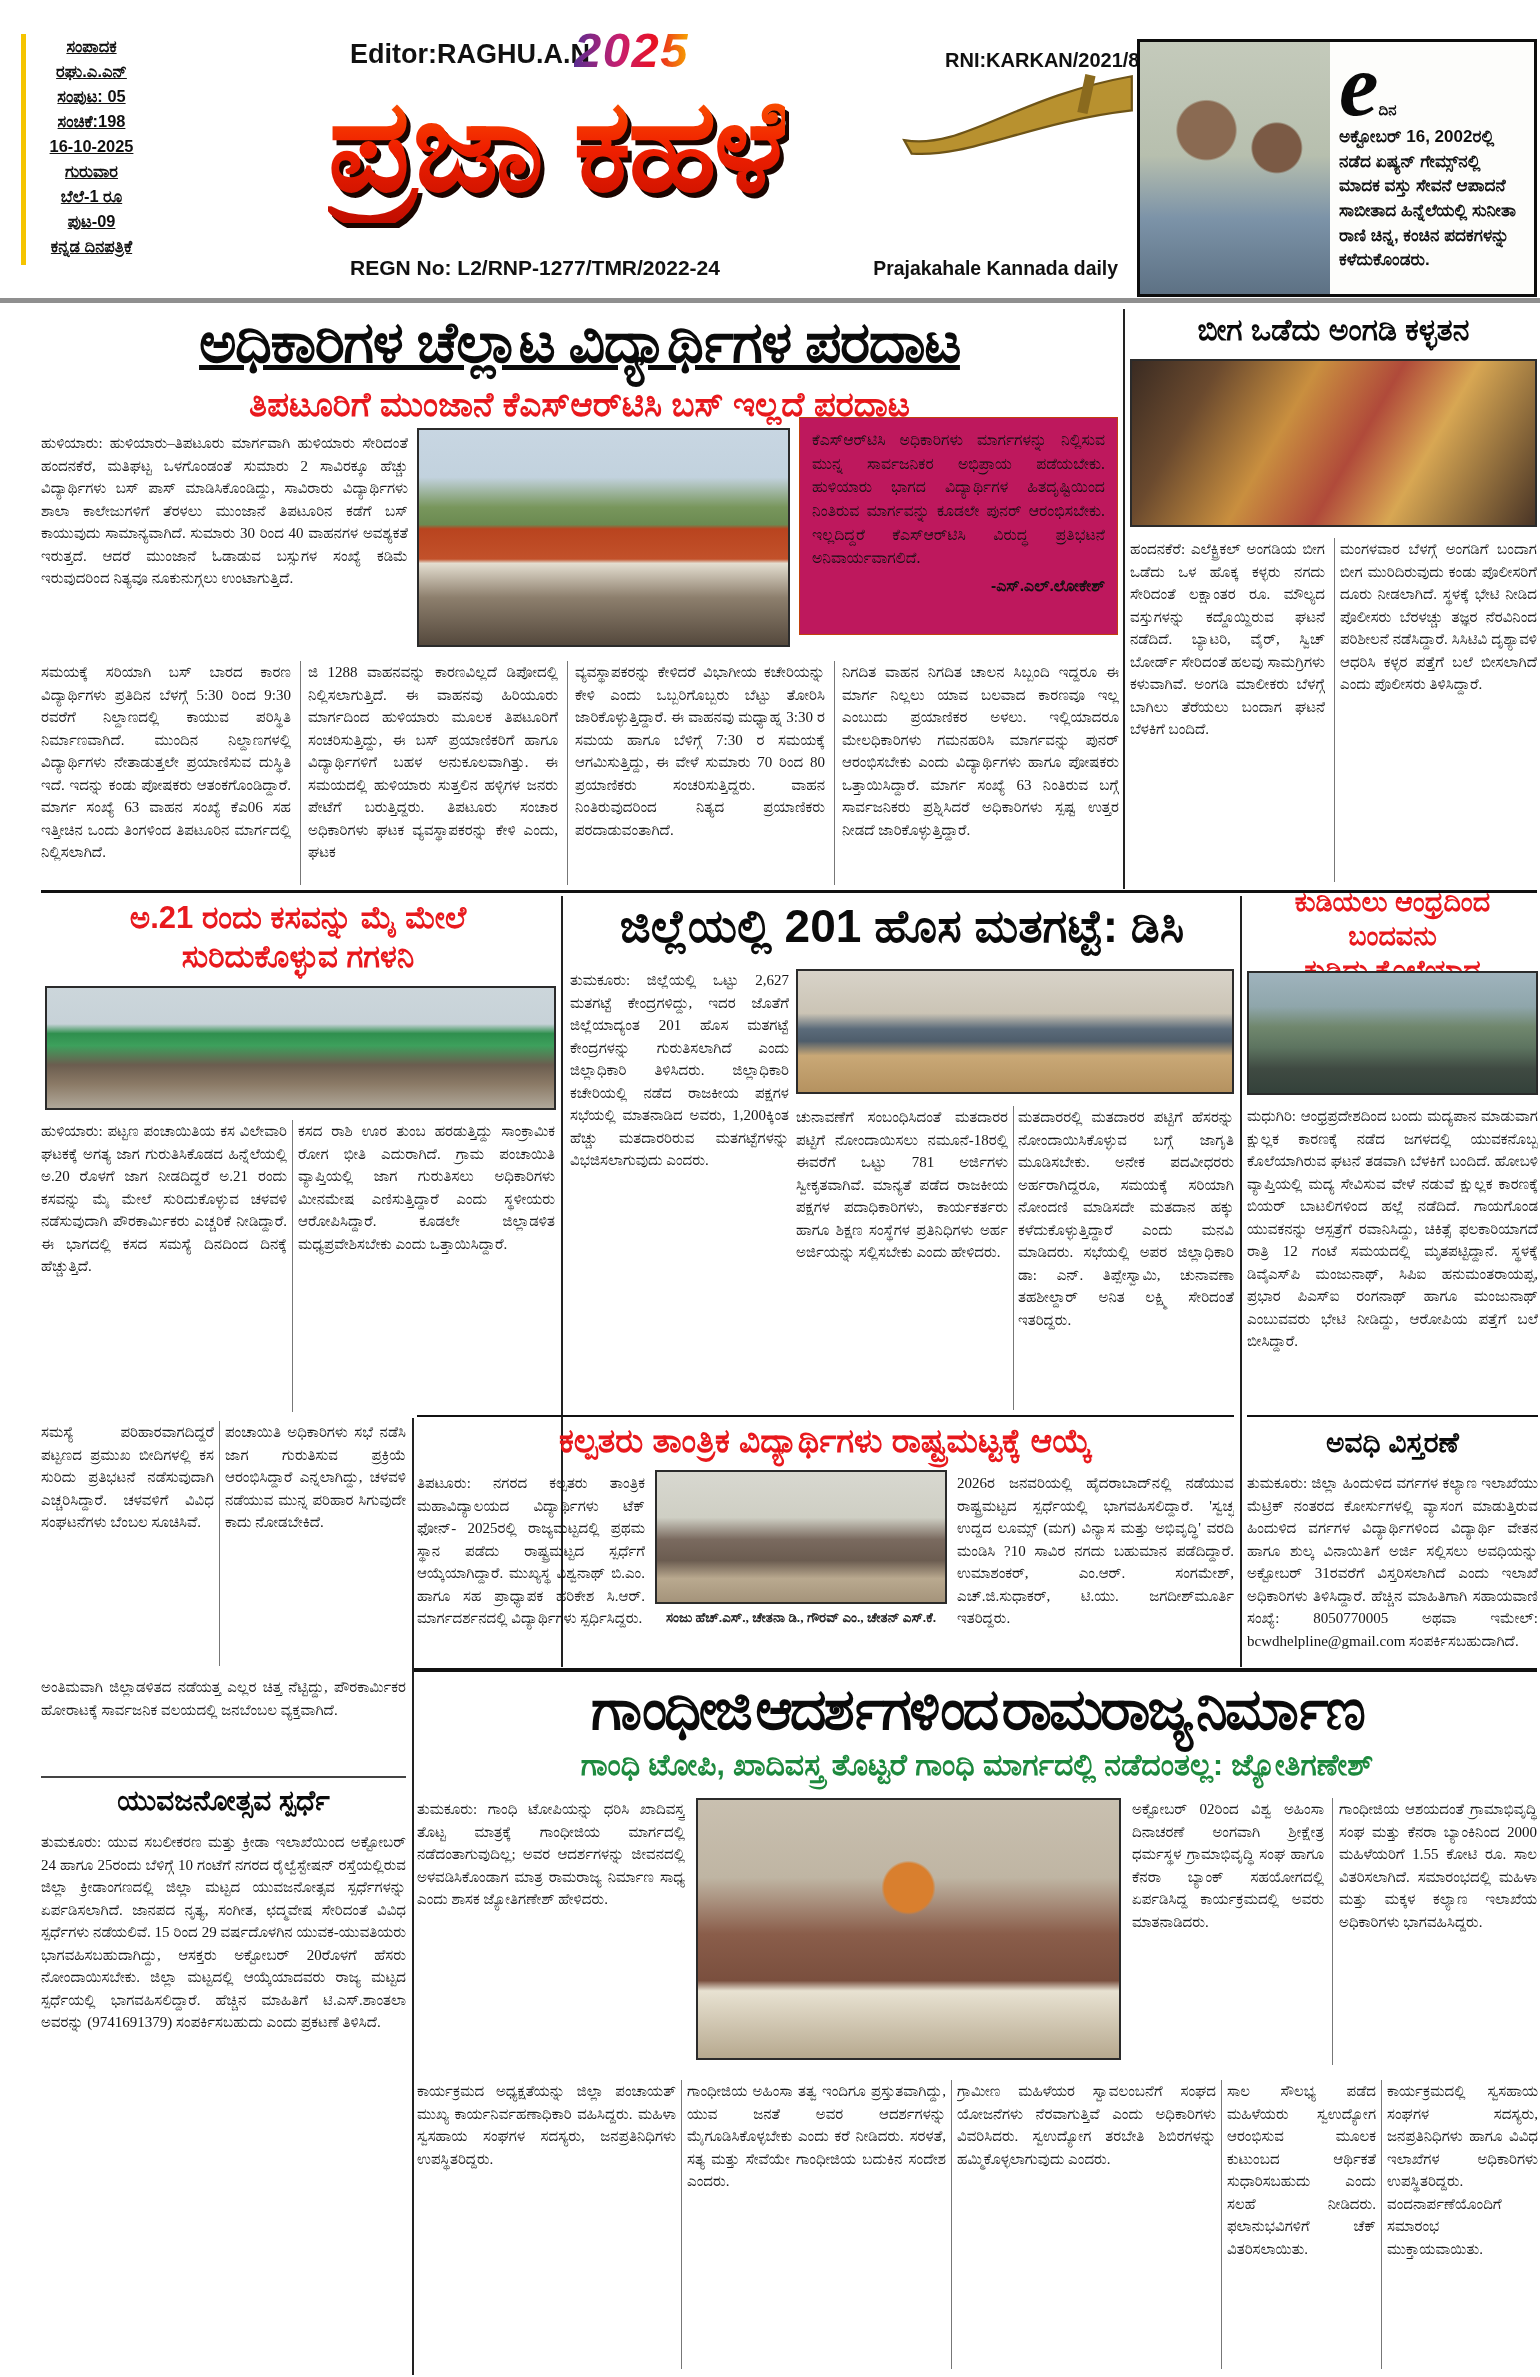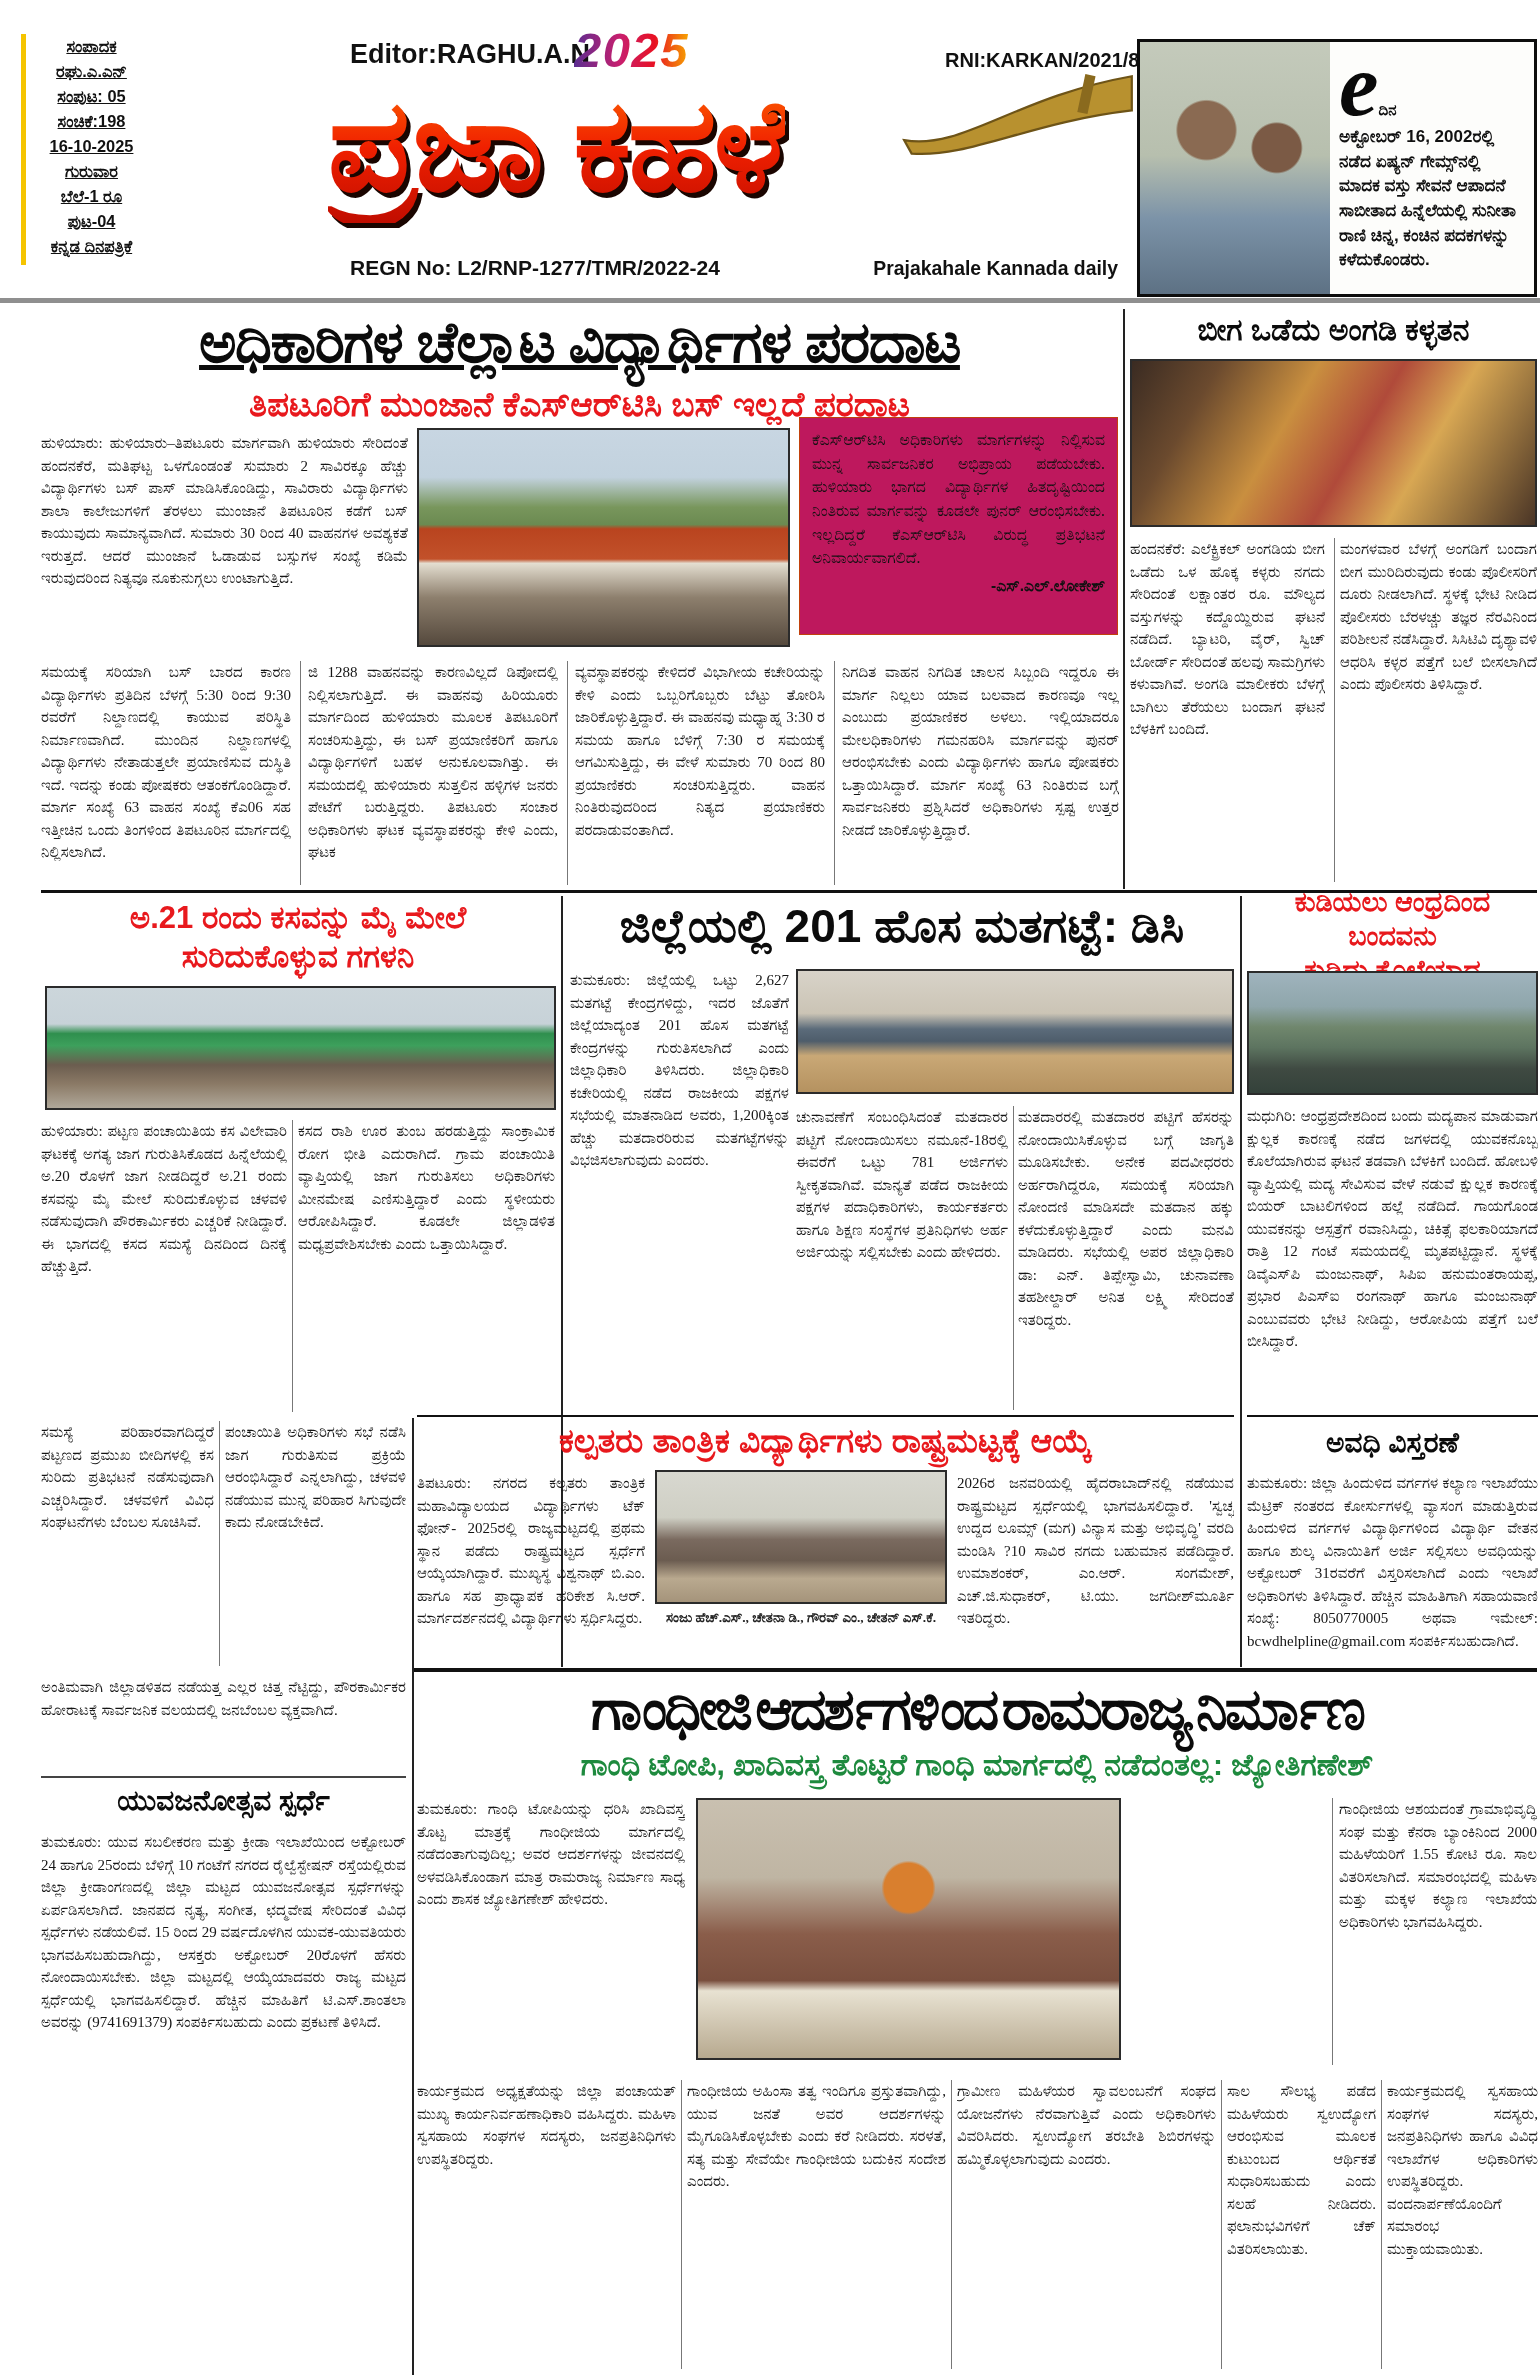--- a/index.html
+++ b/index.html
@@ -37,21 +37,21 @@
   <div class="abs" style="left:21px;top:34px;width:4.5px;height:231px;background:#f5c400;"></div>
 
   <div class="abs masthead-info" style="left:28px;top:34px;width:127px;">
     <div>ಸಂಪಾದಕ</div>
     <div>ರಘು.ಎ.ಎನ್</div>
     <div>ಸಂಪುಟ: 05</div>
     <div>ಸಂಚಿಕೆ:198</div>
     <div>16-10-2025</div>
     <div>ಗುರುವಾರ</div>
     <div>ಬೆಲೆ-1 ರೂ</div>
-    <div>ಪುಟ-04</div>
+    <div>ಪುಟ-09</div>
     <div>ಕನ್ನಡ ದಿನಪತ್ರಿಕೆ</div>
   </div>
 
   <div class="abs" style="left:350px;top:39px;font-size:27px;font-weight:bold;">Editor:RAGHU.A.N</div>
 
   <div class="abs" id="year-logo" style="left:574px;top:22.4px;">2025</div>
 
   <div class="abs" style="left:945px;top:49px;font-size:20px;font-weight:bold;">RNI:KARKAN/2021/80382</div>
 
   <div class="abs" id="paper-title" style="left:328px;top:72px;">ಪ್ರಜಾ ಕಹಳೆ</div>
@@ -169,20 +169,21 @@
   <div class="abs headline-black" style="left:41px;top:1785px;width:365px;font-size:28px;">ಯುವಜನೋತ್ಸವ ಸ್ಪರ್ಧೆ</div>
   <div class="abs body-text" style="left:41px;top:1831px;width:365px;height:538px;">ತುಮಕೂರು: ಯುವ ಸಬಲೀಕರಣ ಮತ್ತು ಕ್ರೀಡಾ ಇಲಾಖೆಯಿಂದ ಅಕ್ಟೋಬರ್ 24 ಹಾಗೂ 25ರಂದು ಬೆಳಿಗ್ಗೆ 10 ಗಂಟೆಗೆ ನಗರದ ರೈಲ್ವೆಸ್ಟೇಷನ್ ರಸ್ತೆಯಲ್ಲಿರುವ ಜಿಲ್ಲಾ ಕ್ರೀಡಾಂಗಣದಲ್ಲಿ ಜಿಲ್ಲಾ ಮಟ್ಟದ ಯುವಜನೋತ್ಸವ ಸ್ಪರ್ಧೆಗಳನ್ನು ಏರ್ಪಡಿಸಲಾಗಿದೆ. ಜಾನಪದ ನೃತ್ಯ, ಸಂಗೀತ, ಛದ್ಮವೇಷ ಸೇರಿದಂತೆ ವಿವಿಧ ಸ್ಪರ್ಧೆಗಳು ನಡೆಯಲಿವೆ. 15 ರಿಂದ 29 ವರ್ಷದೊಳಗಿನ ಯುವಕ-ಯುವತಿಯರು ಭಾಗವಹಿಸಬಹುದಾಗಿದ್ದು, ಆಸಕ್ತರು ಅಕ್ಟೋಬರ್ 20ರೊಳಗೆ ಹೆಸರು ನೋಂದಾಯಿಸಬೇಕು. ಜಿಲ್ಲಾ ಮಟ್ಟದಲ್ಲಿ ಆಯ್ಕೆಯಾದವರು ರಾಜ್ಯ ಮಟ್ಟದ ಸ್ಪರ್ಧೆಯಲ್ಲಿ ಭಾಗವಹಿಸಲಿದ್ದಾರೆ. ಹೆಚ್ಚಿನ ಮಾಹಿತಿಗೆ ಟಿ.ಎಸ್.ಶಾಂತಲಾ ಅವರನ್ನು (9741691379) ಸಂಪರ್ಕಿಸಬಹುದು ಎಂದು ಪ್ರಕಟಣೆ ತಿಳಿಸಿದೆ.</div>
 
   <div class="abs headline-black" style="left:417px;top:1676px;width:1120px;font-size:57px;letter-spacing:-3px;word-spacing:-7.5px;white-space:nowrap;">ಗಾಂಧೀಜಿ ಆದರ್ಶಗಳಿಂದ ರಾಮರಾಜ್ಯ ನಿರ್ಮಾಣ</div>
   <div class="abs" style="left:417px;top:1748px;width:1120px;font-size:30px;font-weight:bold;color:#1e8a3e;text-align:center;white-space:nowrap;">ಗಾಂಧಿ ಟೋಪಿ, ಖಾದಿವಸ್ತ್ರ ತೊಟ್ಟರೆ ಗಾಂಧಿ ಮಾರ್ಗದಲ್ಲಿ ನಡೆದಂತಲ್ಲ: ಜ್ಯೋತಿಗಣೇಶ್</div>
 
   <div class="abs body-text" style="left:417px;top:1798px;width:268px;height:267px;">ತುಮಕೂರು: ಗಾಂಧಿ ಟೋಪಿಯನ್ನು ಧರಿಸಿ ಖಾದಿವಸ್ತ್ರ ತೊಟ್ಟ ಮಾತ್ರಕ್ಕೆ ಗಾಂಧೀಜಿಯ ಮಾರ್ಗದಲ್ಲಿ ನಡೆದಂತಾಗುವುದಿಲ್ಲ; ಅವರ ಆದರ್ಶಗಳನ್ನು ಜೀವನದಲ್ಲಿ ಅಳವಡಿಸಿಕೊಂಡಾಗ ಮಾತ್ರ ರಾಮರಾಜ್ಯ ನಿರ್ಮಾಣ ಸಾಧ್ಯ ಎಂದು ಶಾಸಕ ಜ್ಯೋತಿಗಣೇಶ್ ಹೇಳಿದರು.</div>
   <div class="abs photo" style="left:696px;top:1798px;width:425px;height:262px;background:
        radial-gradient(circle at 50% 34%, #d97f2e 0 9%, transparent 10%),
        linear-gradient(180deg,#c9c0b0 0%,#bfb5a3 30%,#8a5d4a 52%,#7a4f3e 70%,#e8e2d2 74%,#b7a98f 100%);"></div>
+  <div class="abs body-text" style="left:1132px;top:1798px;width:192px;height:267px;">ಅಕ್ಟೋಬರ್ 02ರಿಂದ ವಿಶ್ವ ಅಹಿಂಸಾ ದಿನಾಚರಣೆ ಅಂಗವಾಗಿ ಶ್ರೀಕ್ಷೇತ್ರ ಧರ್ಮಸ್ಥಳ ಗ್ರಾಮಾಭಿವೃದ್ಧಿ ಸಂಘ ಹಾಗೂ ಕೆನರಾ ಬ್ಯಾಂಕ್ ಸಹಯೋಗದಲ್ಲಿ ಏರ್ಪಡಿಸಿದ್ದ ಕಾರ್ಯಕ್ರಮದಲ್ಲಿ ಅವರು ಮಾತನಾಡಿದರು.</div>
   <div class="abs body-text" style="left:1339px;top:1798px;width:198px;height:267px;">ಗಾಂಧೀಜಿಯ ಆಶಯದಂತೆ ಗ್ರಾಮಾಭಿವೃದ್ಧಿ ಸಂಘ ಮತ್ತು ಕೆನರಾ ಬ್ಯಾಂಕಿನಿಂದ 2000 ಮಹಿಳೆಯರಿಗೆ 1.55 ಕೋಟಿ ರೂ. ಸಾಲ ವಿತರಿಸಲಾಗಿದೆ. ಸಮಾರಂಭದಲ್ಲಿ ಮಹಿಳಾ ಮತ್ತು ಮಕ್ಕಳ ಕಲ್ಯಾಣ ಇಲಾಖೆಯ ಅಧಿಕಾರಿಗಳು ಭಾಗವಹಿಸಿದ್ದರು.</div>
   <div class="abs rule-v" style="left:1332px;top:1798px;height:267px;background:#777;width:1.1px;"></div>
 
   <div class="abs body-text" style="left:417px;top:2080px;width:259px;height:289px;">ಕಾರ್ಯಕ್ರಮದ ಅಧ್ಯಕ್ಷತೆಯನ್ನು ಜಿಲ್ಲಾ ಪಂಚಾಯತ್ ಮುಖ್ಯ ಕಾರ್ಯನಿರ್ವಹಣಾಧಿಕಾರಿ ವಹಿಸಿದ್ದರು. ಮಹಿಳಾ ಸ್ವಸಹಾಯ ಸಂಘಗಳ ಸದಸ್ಯರು, ಜನಪ್ರತಿನಿಧಿಗಳು ಉಪಸ್ಥಿತರಿದ್ದರು.</div>
   <div class="abs body-text" style="left:687px;top:2080px;width:259px;height:289px;">ಗಾಂಧೀಜಿಯ ಅಹಿಂಸಾ ತತ್ವ ಇಂದಿಗೂ ಪ್ರಸ್ತುತವಾಗಿದ್ದು, ಯುವ ಜನತೆ ಅವರ ಆದರ್ಶಗಳನ್ನು ಮೈಗೂಡಿಸಿಕೊಳ್ಳಬೇಕು ಎಂದು ಕರೆ ನೀಡಿದರು. ಸರಳತೆ, ಸತ್ಯ ಮತ್ತು ಸೇವೆಯೇ ಗಾಂಧೀಜಿಯ ಬದುಕಿನ ಸಂದೇಶ ಎಂದರು.</div>
   <div class="abs body-text" style="left:957px;top:2080px;width:259px;height:289px;">ಗ್ರಾಮೀಣ ಮಹಿಳೆಯರ ಸ್ವಾವಲಂಬನೆಗೆ ಸಂಘದ ಯೋಜನೆಗಳು ನೆರವಾಗುತ್ತಿವೆ ಎಂದು ಅಧಿಕಾರಿಗಳು ವಿವರಿಸಿದರು. ಸ್ವಉದ್ಯೋಗ ತರಬೇತಿ ಶಿಬಿರಗಳನ್ನು ಹಮ್ಮಿಕೊಳ್ಳಲಾಗುವುದು ಎಂದರು.</div>
   <div class="abs body-text" style="left:1227px;top:2080px;width:149px;height:289px;">ಸಾಲ ಸೌಲಭ್ಯ ಪಡೆದ ಮಹಿಳೆಯರು ಸ್ವಉದ್ಯೋಗ ಆರಂಭಿಸುವ ಮೂಲಕ ಕುಟುಂಬದ ಆರ್ಥಿಕತೆ ಸುಧಾರಿಸಬಹುದು ಎಂದು ಸಲಹೆ ನೀಡಿದರು. ಫಲಾನುಭವಿಗಳಿಗೆ ಚೆಕ್ ವಿತರಿಸಲಾಯಿತು.</div>
   <div class="abs body-text" style="left:1387px;top:2080px;width:151px;height:289px;">ಕಾರ್ಯಕ್ರಮದಲ್ಲಿ ಸ್ವಸಹಾಯ ಸಂಘಗಳ ಸದಸ್ಯರು, ಜನಪ್ರತಿನಿಧಿಗಳು ಹಾಗೂ ವಿವಿಧ ಇಲಾಖೆಗಳ ಅಧಿಕಾರಿಗಳು ಉಪಸ್ಥಿತರಿದ್ದರು. ವಂದನಾರ್ಪಣೆಯೊಂದಿಗೆ ಸಮಾರಂಭ ಮುಕ್ತಾಯವಾಯಿತು.</div>
   <div class="abs rule-v" style="left:681px;top:2080px;height:289px;background:#777;width:1.1px;"></div>
   <div class="abs rule-v" style="left:951px;top:2080px;height:289px;background:#777;width:1.1px;"></div>

